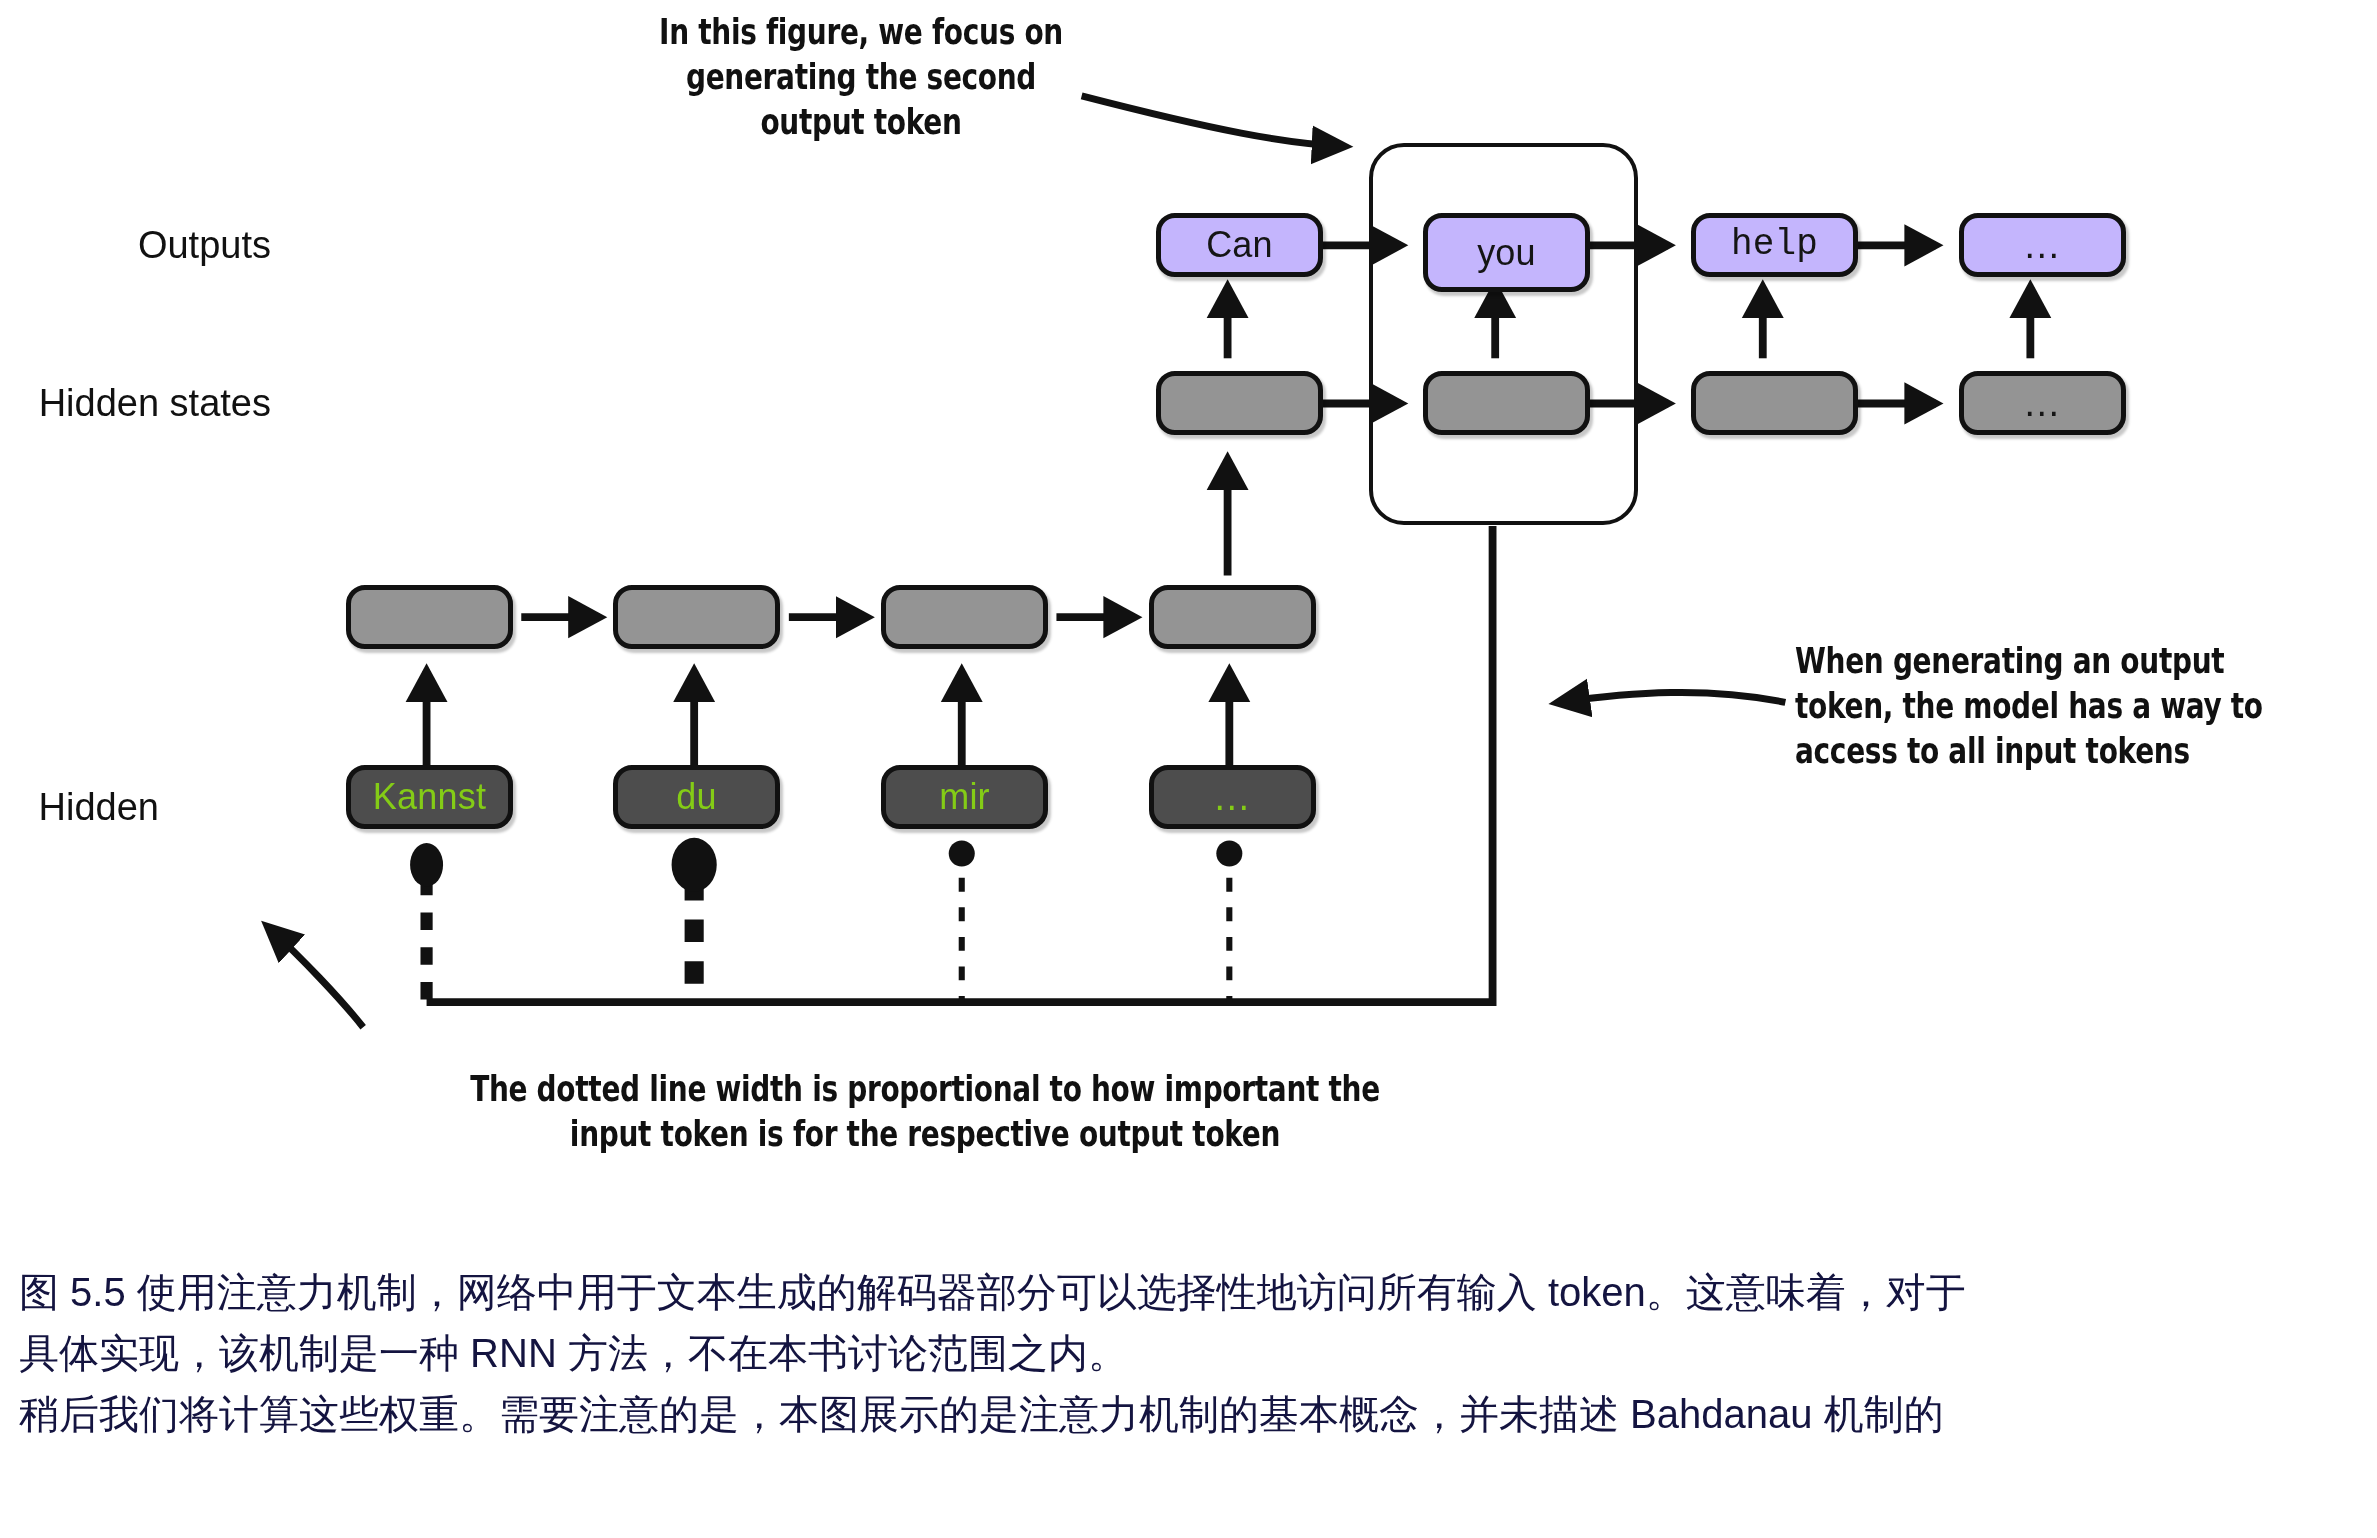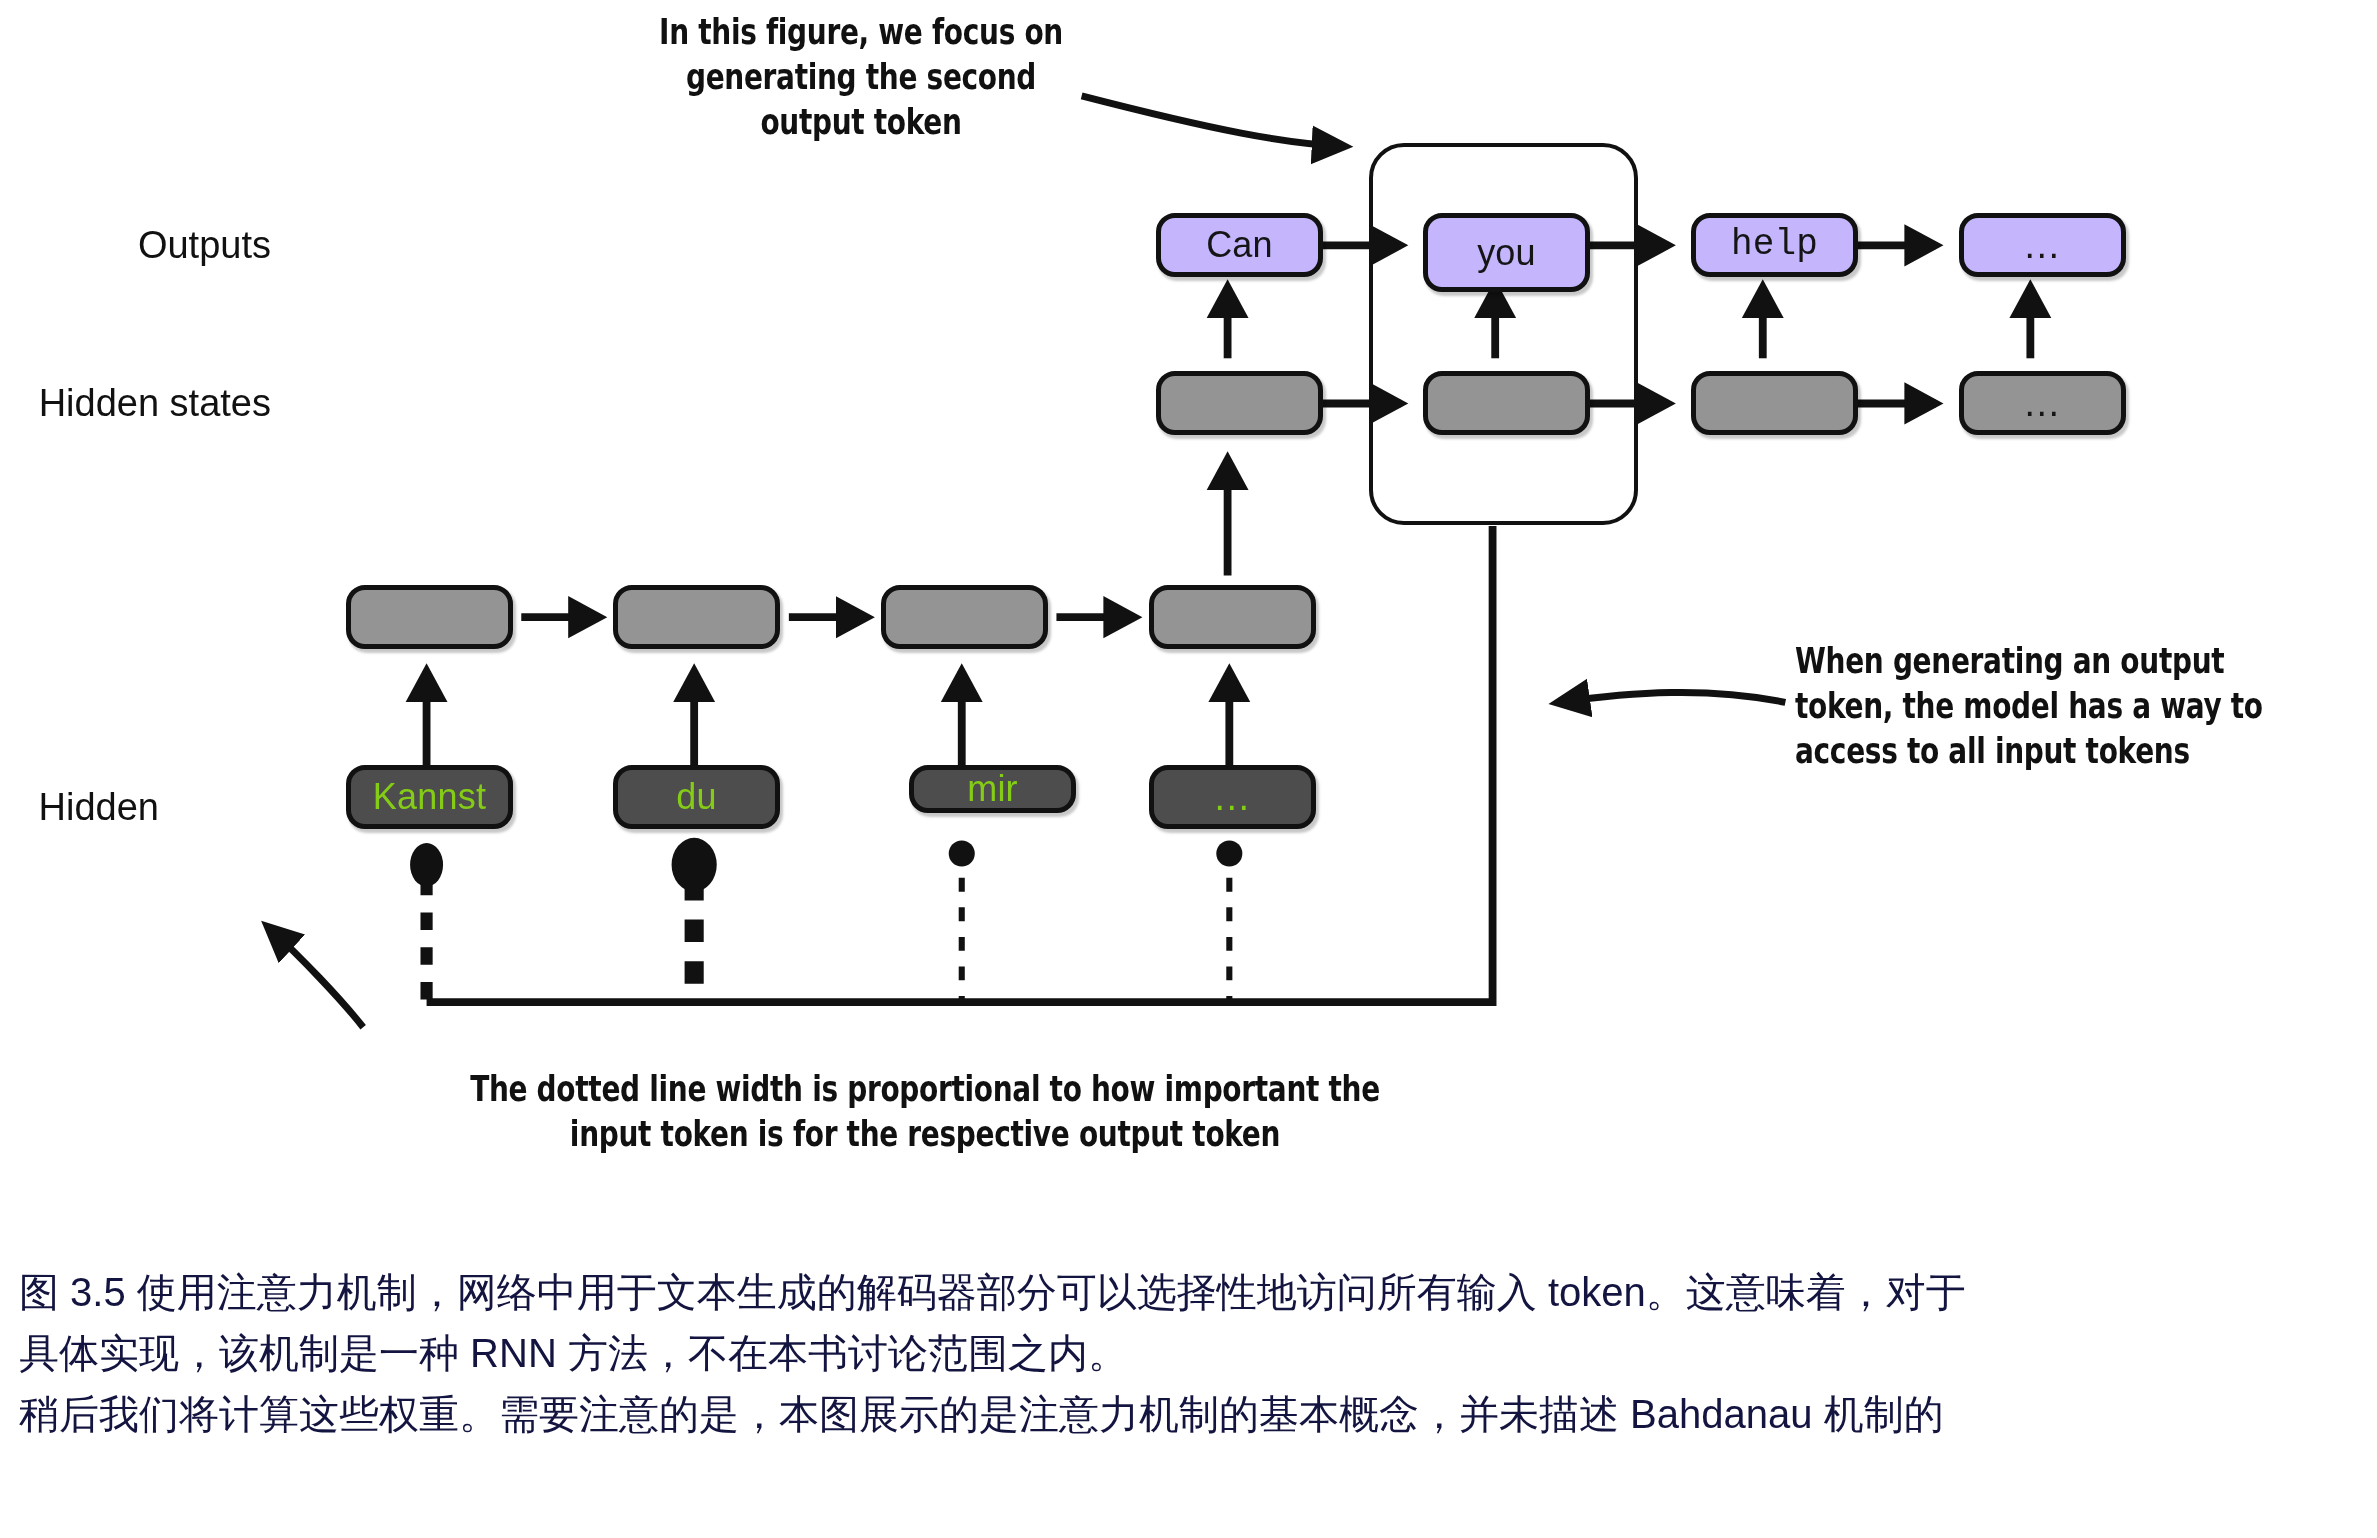--- a/index.html
+++ b/index.html
@@ -199,21 +199,21 @@
     <div class="node hidden" style="left:1691px; top:371px; width:167px; height:64px;"></div>
     <div class="node hidden ellipsis" style="left:1959px; top:371px; width:167px; height:64px;">…</div>
 
     <div class="node hidden" style="left:346px; top:585px; width:167px; height:64px;"></div>
     <div class="node hidden" style="left:613px; top:585px; width:167px; height:64px;"></div>
     <div class="node hidden" style="left:881px; top:585px; width:167px; height:64px;"></div>
     <div class="node hidden" style="left:1149px; top:585px; width:167px; height:64px;"></div>
 
     <div class="node input" style="left:346px; top:765px; width:167px; height:64px;">Kannst</div>
     <div class="node input" style="left:613px; top:765px; width:167px; height:64px;">du</div>
-    <div class="node input" style="left:881px; top:765px; width:167px; height:48px;margin-left:28px;">mir</div>
+    <div class="node input" style="left:881px; top:765px; width:167px; height:64px;">mir</div>
     <div class="node input ellipsis" style="left:1149px; top:765px; width:167px; height:64px;">…</div>
 
     <div class="annot ta-center" style="left:574px; top:10.4px; width:574px;">
       <div>In this figure, we focus on</div>
       <div>generating the second</div>
       <div>output token</div>
     </div>
 
     <div class="annot ta-left" style="left:1795px; top:639px; width:747px;">
       <div>When generating an output</div>
@@ -222,19 +222,19 @@
     </div>
 
     <div class="annot ta-center" style="left:295px; top:1067px; width:1260px;">
       <div>The dotted line width is proportional to how important the</div>
       <div>input token is for the respective output token</div>
     </div>
 
   </div>
 
   <div id="caption">
-    <span class="cline">图 3.5 使用注意力机制，网络中用于文本生成的解码器部分可以选择性地访问所有输入 token。这意味着，对于</span>
+    <span class="cline">图 5.5 使用注意力机制，网络中用于文本生成的解码器部分可以选择性地访问所有输入 token。这意味着，对于</span>
     <span class="cline">具体实现，该机制是一种 RNN 方法，不在本书讨论范围之内。</span>
     <span class="cline">稍后我们将计算这些权重。需要注意的是，本图展示的是注意力机制的基本概念，并未描述 Bahdanau 机制的</span>
   </div>
 
 </div>
 
 
 </body></html>

